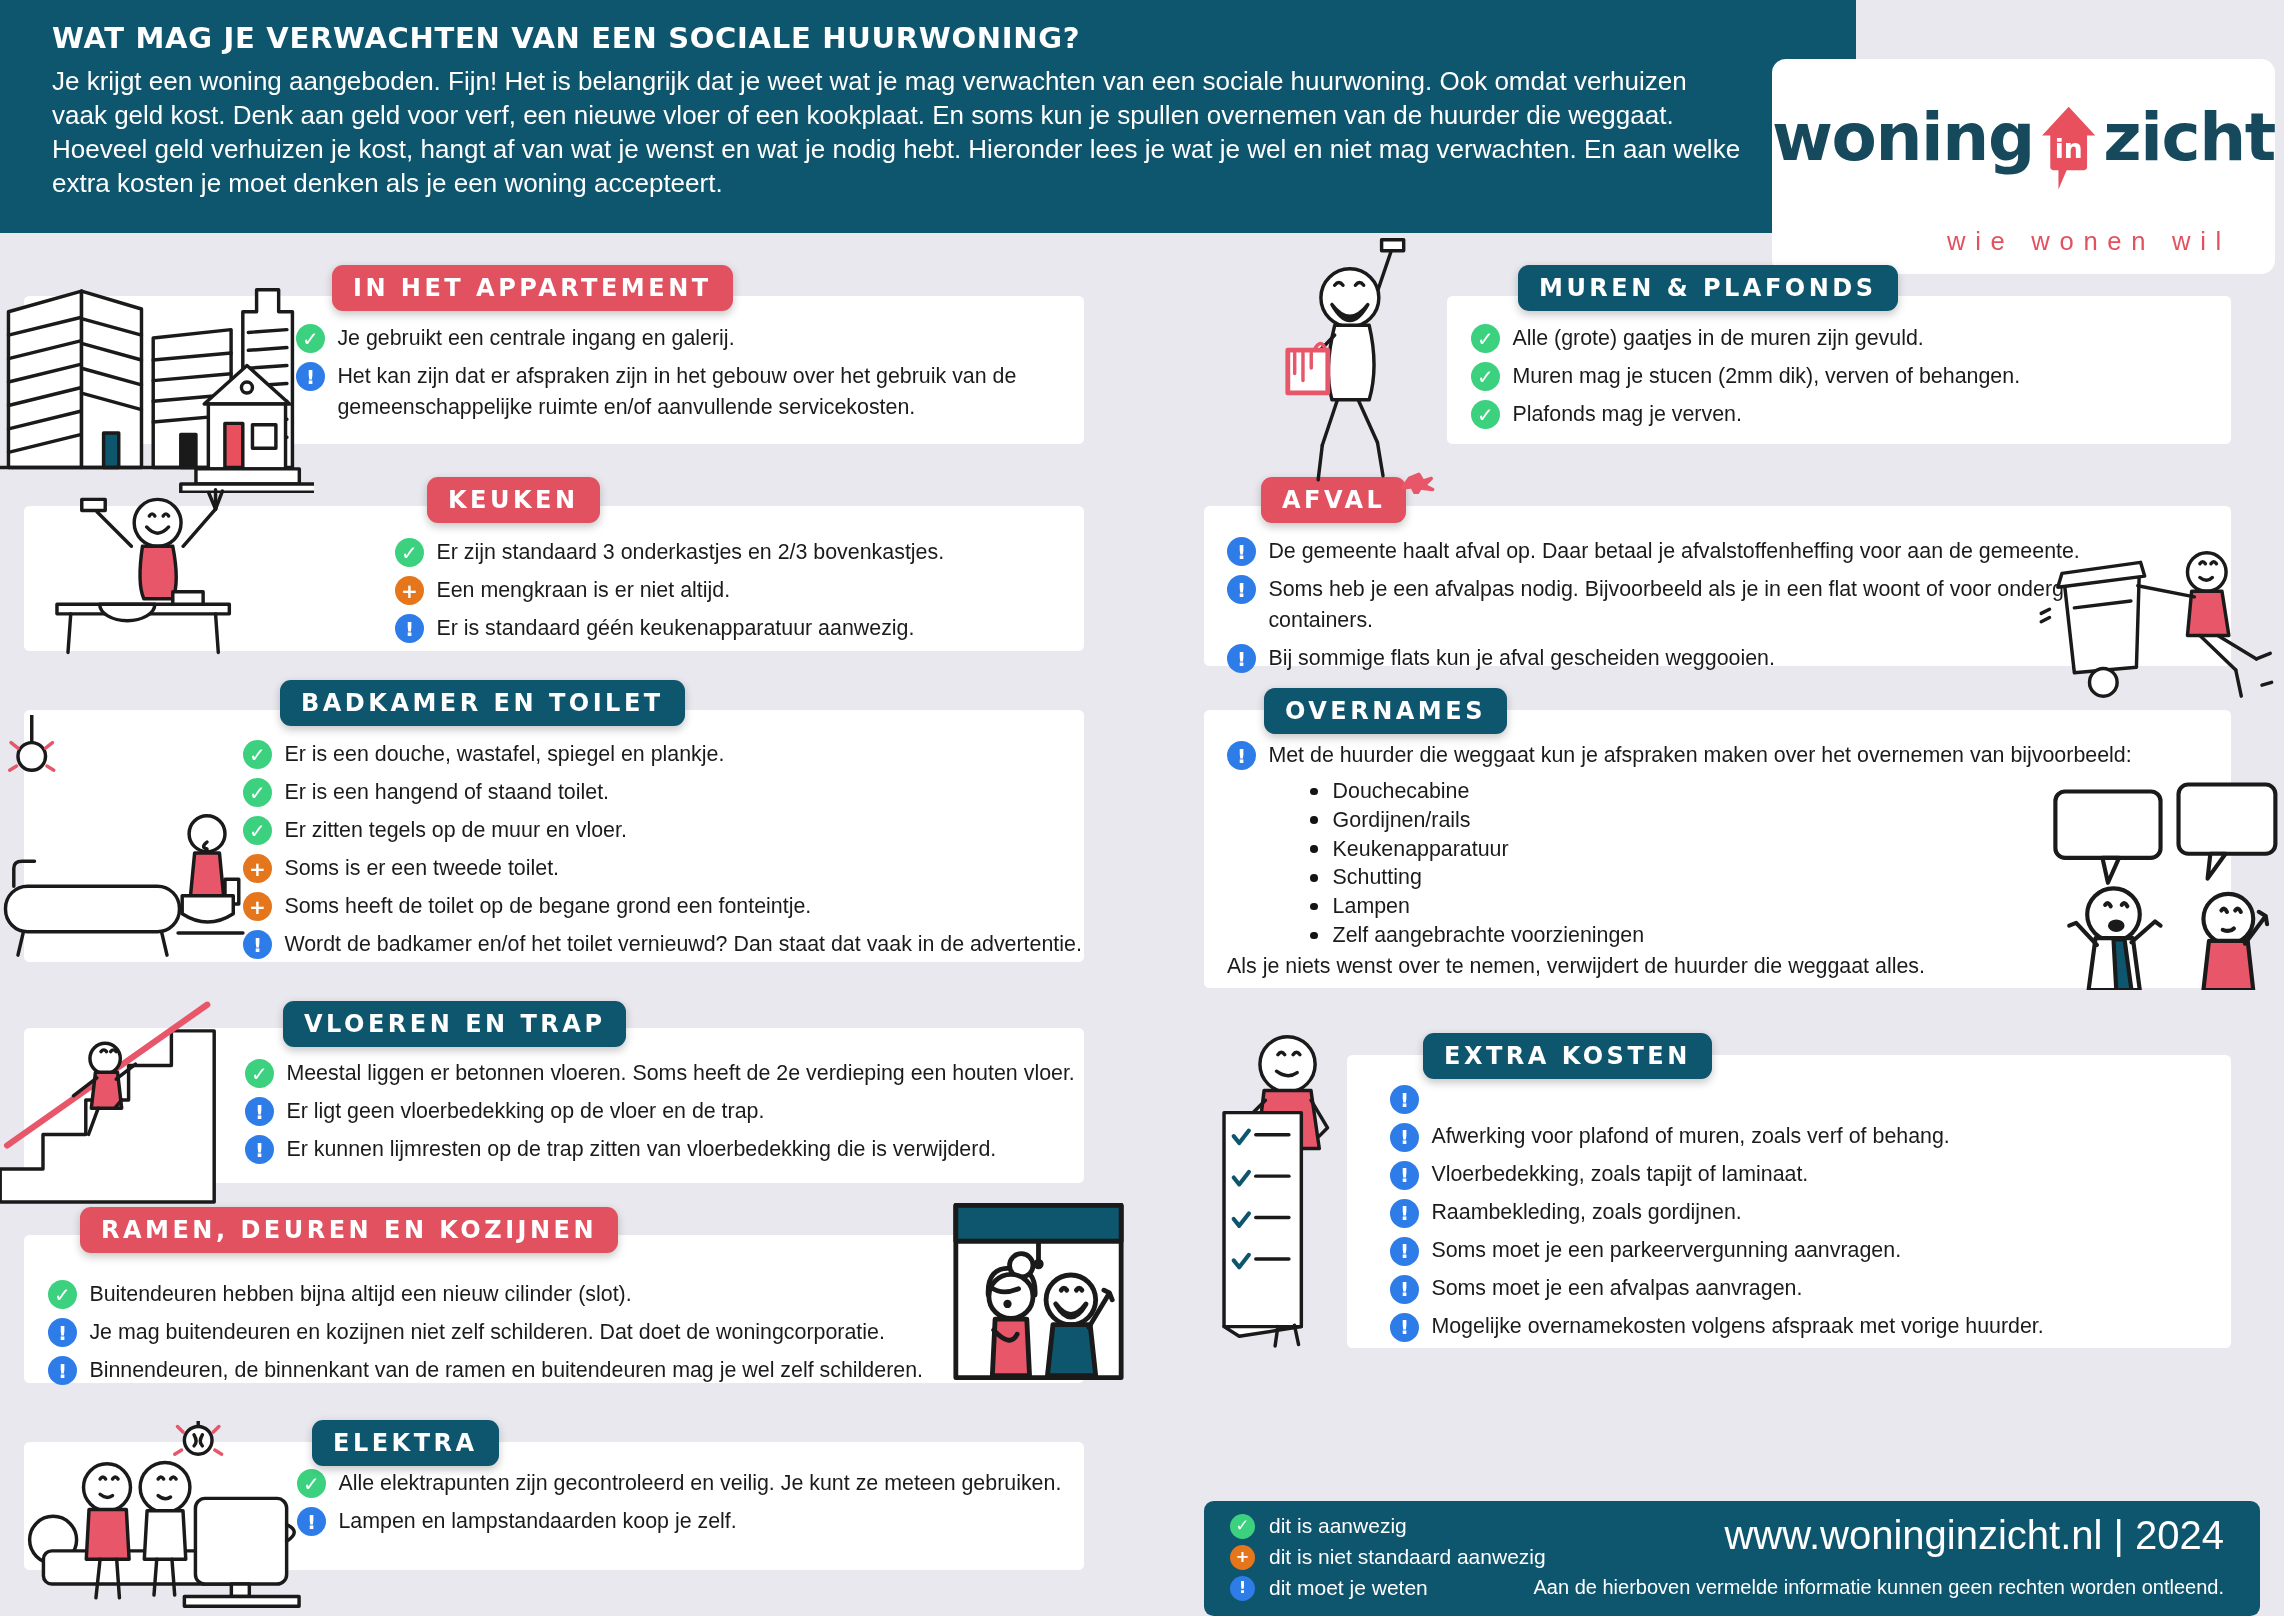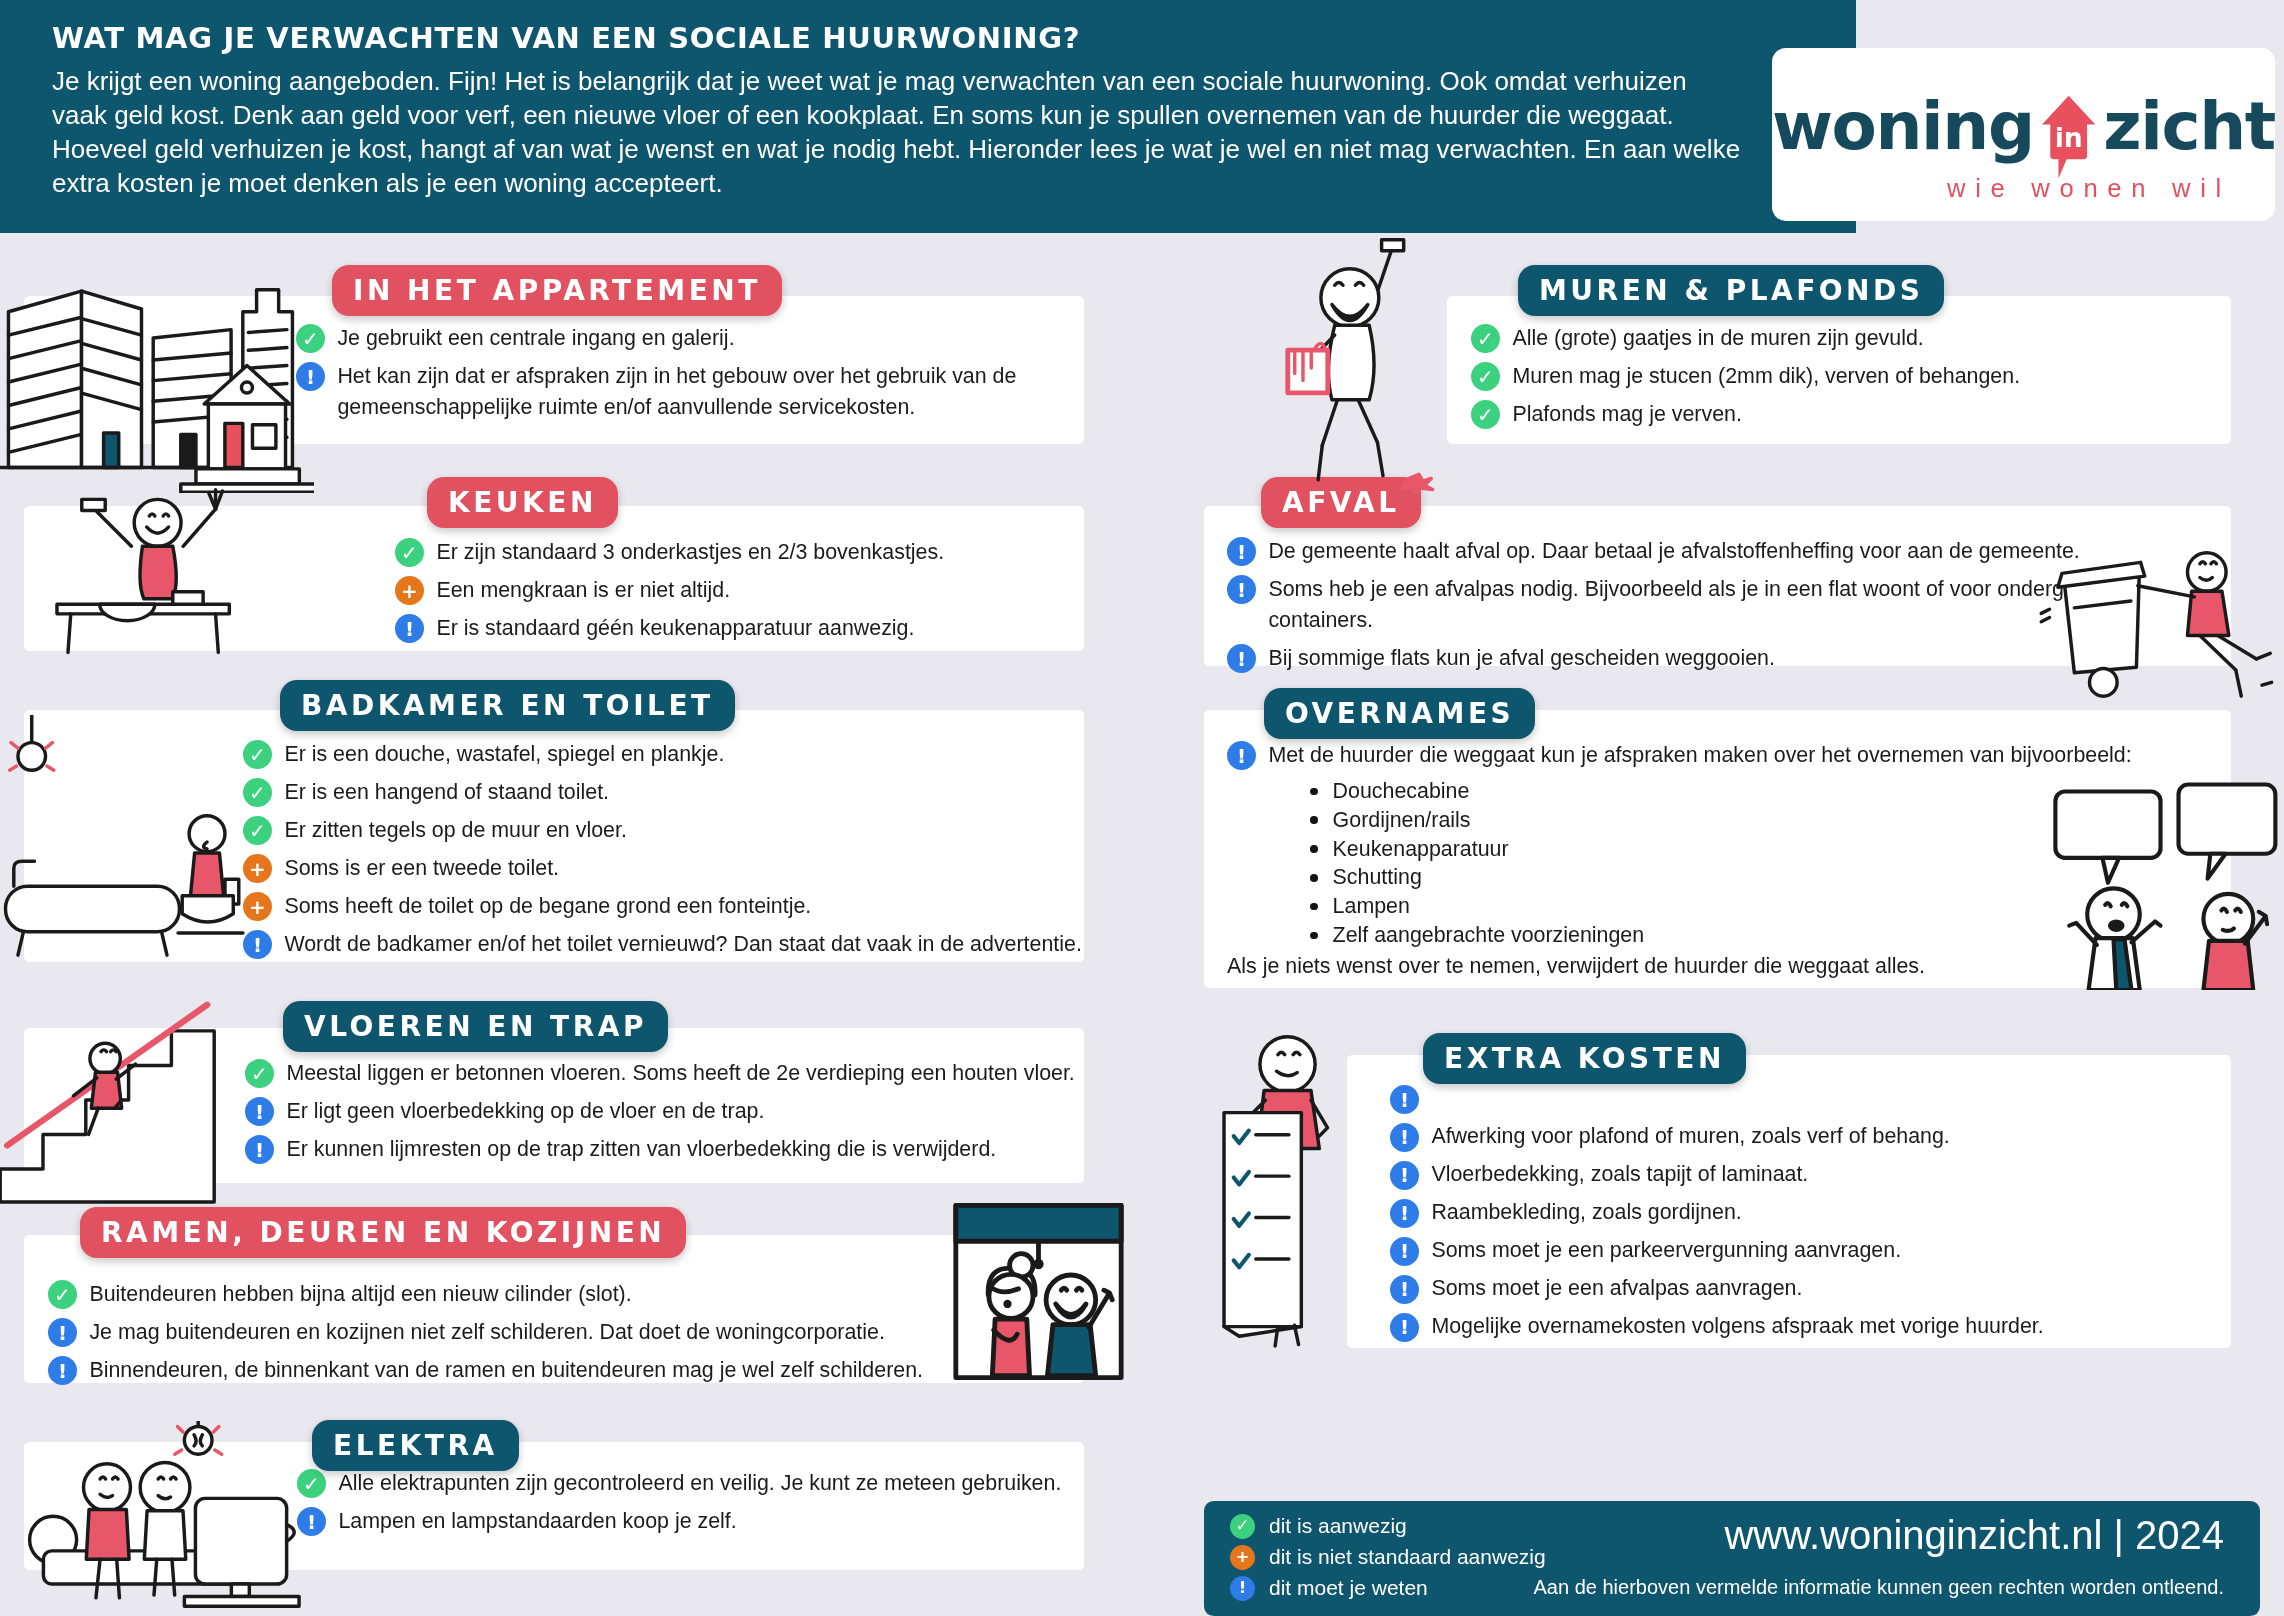--- a/index.html
+++ b/index.html
@@ -4,29 +4,29 @@
 <title>Woning in Zicht infographic</title>
 <style>
   html,body{margin:0;padding:0;}
   body{font-family:"Liberation Sans",sans-serif;background:#c9c9cf;}
   #poster{position:relative;width:2284px;height:1616px;background:var(--background,#e9e8ee);overflow:hidden;}
 
   
   .header{position:absolute;left:0;top:0;width:1856px;height:233px;background:var(--teal,#0e556e);z-index:0;}
   .header-title{position:absolute;left:52px;top:21px;color:#fff;font-weight:700;font-size:29px;letter-spacing:0.7px;font-family:"DejaVu Sans",sans-serif;}
   .header-intro{position:absolute;left:52px;top:64px;width:1692px;color:#fff;font-size:26px;line-height:34px;}
-  .logo-box{position:absolute;left:1772px;top:48px;width:503px;height:173px;background:#fff;border-radius:14px;z-index:2;}
+  .logo-box{position:absolute;left:1772px;top:59px;width:503px;height:215px;background:#fff;border-radius:14px;z-index:2;}
   .logo-row{position:absolute;left:0;top:23.5px;width:100%;display:flex;justify-content:center;align-items:center;}
   .logo-word{font-family:"DejaVu Sans",sans-serif;font-weight:700;font-size:66px;color:var(--logo_text,#17495c);letter-spacing:-1.4px;line-height:1;}
   .logo-house{width:77px;height:111px;margin:0 4.1px;transform:translateY(9.7px);}
   .logo-tagline{position:absolute;right:44px;bottom:18px;color:var(--red,#e2515f);font-size:25.6px;letter-spacing:9.7px;font-weight:500;}
 
   
   .card{position:absolute;background:var(--card,#fff);border-radius:5.5px;z-index:1;}
-  .badge{position:absolute;z-index:3;color:#fff;font-family:"DejaVu Sans",sans-serif;font-weight:700;font-size:28px;letter-spacing:3.5px;padding:9px 21px;border-radius:17px;box-shadow:0 3.5px 8.3px rgba(0,0,0,.22);white-space:nowrap;}
+  .badge{position:absolute;z-index:3;color:#fff;font-family:"DejaVu Sans",sans-serif;font-weight:700;font-size:24px;letter-spacing:3.5px;padding:9px 21px;border-radius:11px;box-shadow:0 3.5px 8.3px rgba(0,0,0,.22);white-space:nowrap;}
   .badge-red{background:var(--red,#e2515f);}
   .badge-teal{background:var(--teal,#0e556e);}
   .items{position:absolute;z-index:2;font-size:21.4px;line-height:31px;color:var(--text,#1b1b1b);}
   .item{display:flex;gap:12.4px;margin-bottom:7px;align-items:flex-start;}
   .item .ic{flex:0 0 29px;width:29px;height:29px;border-radius:50%;display:flex;align-items:center;justify-content:center;color:#fff;font-weight:700;font-size:20px;margin-top:1.4px;font-family:"DejaVu Sans",sans-serif;line-height:1;}
   .ic-check{background:var(--green,#3cd17e);}
   .ic-plus{background:var(--orange,#e5761b);font-size:26px;}
   .ic-info{background:var(--blue,#2d7ce8);}
   .item.bullet{margin:0 0 2.8px 83px;line-height:26px;gap:15px;}
   .bdot{flex:0 0 7.6px;width:7.6px;height:7.6px;border-radius:50%;background:#141414;margin-top:9.7px;}

